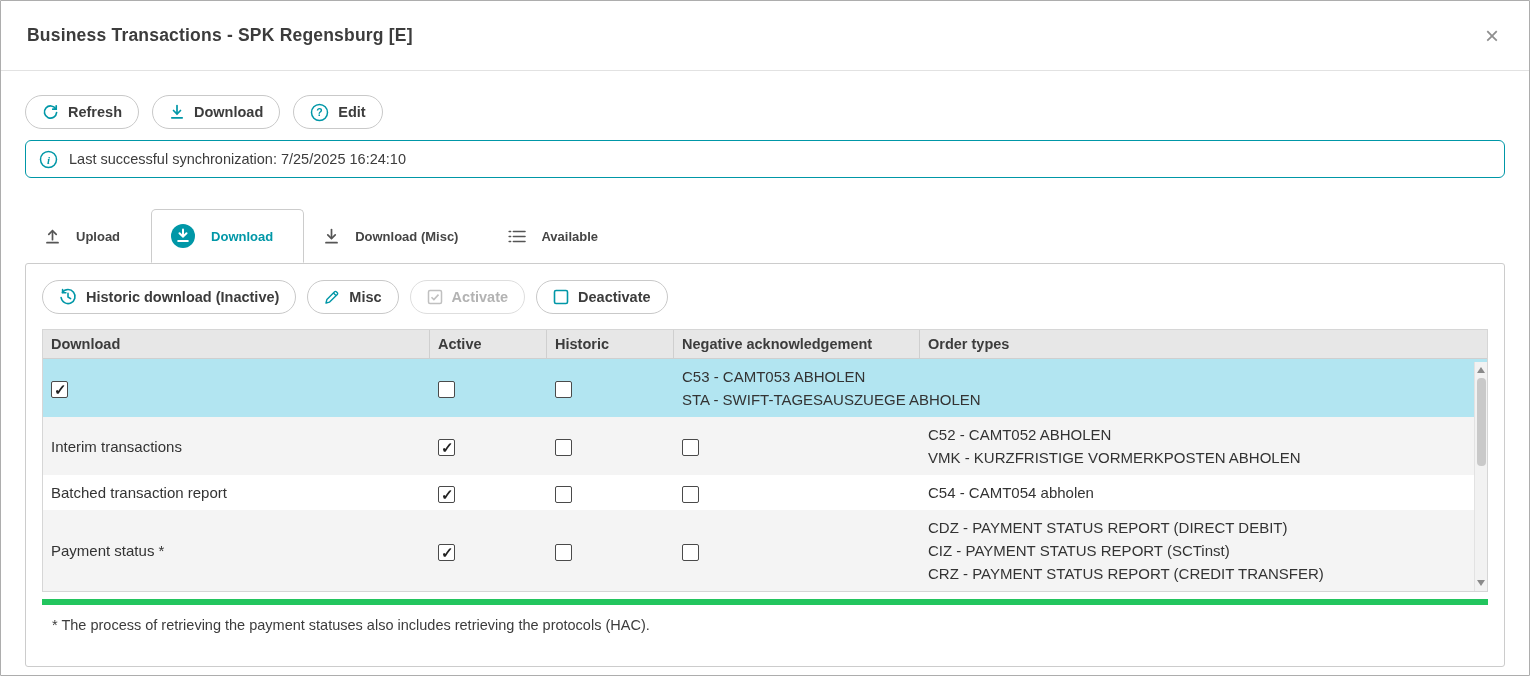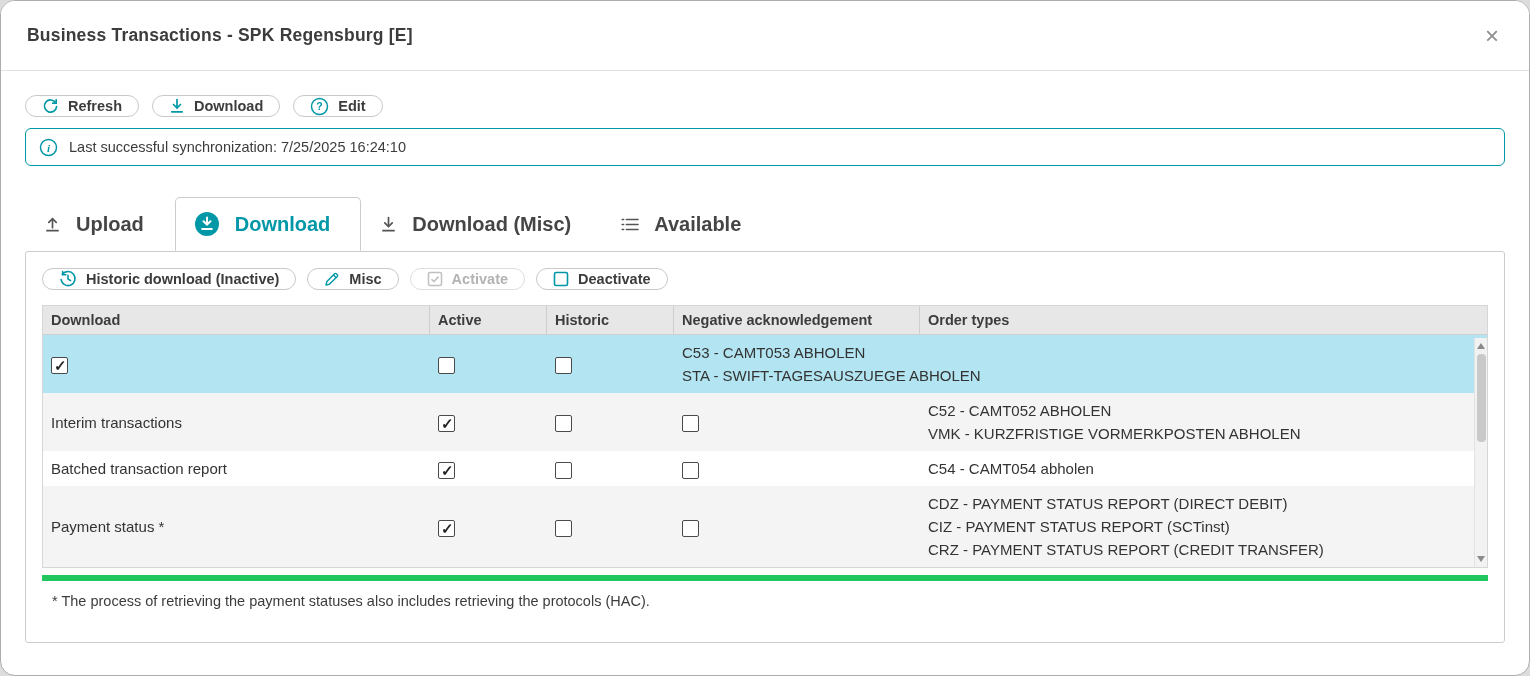--- a/index.html
+++ b/index.html
@@ -1,38 +1,38 @@
 <!DOCTYPE html>
 <html style="--accent: #0097A7; --selected-row: #B2E5F1; --header-bg: #E7E7E7; --row-alt: #F4F4F4;"><head>
 <meta charset="utf-8">
 <style>
   *{box-sizing:border-box;margin:0;padding:0}
   html,body{width:1530px;height:676px}
   body{font-family:"Liberation Sans",sans-serif;background:#dcdcdc;position:relative}
-  .window{position:absolute;inset:0;background:#fff;border:1px solid #adadad;border-radius:15px;overflow:hidden;display:flex;flex-direction:column}
+  .window{position:absolute;inset:0;background:#fff;border:1px solid #adadad;border-radius:1px;overflow:hidden;display:flex;flex-direction:column}
 
   .titlebar{height:70px;flex:0 0 70px;display:flex;align-items:center;justify-content:space-between;padding:0 26px;border-bottom:1px solid #e2e2e2;background:#fff}
   .title{font-size:17.5px;font-weight:700;color:#3c3c3c;letter-spacing:.2px}
   .close{font-size:24px;color:#8f8f8f;cursor:pointer;line-height:1;padding:2px 4px}
 
   .content{padding:24px 24px 0;flex:1}
 
   .toolbar{display:flex;gap:13px}
-  .btn{display:inline-flex;align-items:center;gap:9px;height:22px;padding:0 16px;border:1px solid #c9c9c9;border-radius:17px;background:#fff;font-size:14.5px;font-weight:700;color:#3c3c3c;font-family:inherit;cursor:pointer;white-space:nowrap}
+  .btn{display:inline-flex;align-items:center;gap:9px;height:34px;padding:0 16px;border:1px solid #c9c9c9;border-radius:17px;background:#fff;font-size:14.5px;font-weight:700;color:#3c3c3c;font-family:inherit;cursor:pointer;white-space:nowrap}
   .btn .icon{color:var(--accent,#0097A7)}
   .btn.disabled{color:#b3b3b3;border-color:#dedede;cursor:default}
   .btn.disabled .icon{color:#c0c0c0}
   .icon{display:inline-flex;align-items:center;justify-content:center}
   svg{display:block}
 
   .banner{margin-top:11px;height:38px;border:1px solid var(--accent,#0097A7);border-radius:6px;display:flex;align-items:center;gap:11px;padding:0 13px;font-size:14.5px;color:#3c3c3c;background:#fff}
   .banner .icon{color:var(--accent,#0097A7)}
 
   .tabs{display:flex;margin-top:31px;position:relative;z-index:2;align-items:stretch}
-  .tab{display:flex;align-items:center;gap:15px;height:54px;padding:0 30px 0 18px;font-size:20px;font-weight:700;color:#454545;cursor:pointer;background:transparent;border:1px solid transparent;border-bottom:none}
+  .tab{display:flex;align-items:center;gap:15px;height:54px;padding:0 30px 0 18px;font-size:13px;font-weight:700;color:#454545;cursor:pointer;background:transparent;border:1px solid transparent;border-bottom:none}
   .tab .ticon{color:#555}
   .tab.active{border:1px solid #ccc;border-bottom:1px solid #fff;border-radius:5px 5px 0 0;color:var(--accent,#0097A7);margin-bottom:-1px;background:#fff}
   .tab.active .ticon{color:var(--accent,#0097A7)}
 
   .panel{border:1px solid #ccc;border-radius:3px;padding:16px 16px 16px;position:relative;z-index:1;background:#fff;margin-bottom:16px}
   .actions{display:flex;gap:11px;margin-bottom:15px}
 
   .tablewrap{border:1px solid #d6d6d6;position:relative}
   .thead{display:grid;grid-template-columns:387px 117px 127px 246px 1fr;background:var(--header-bg,#E7E7E7);border-bottom:1px solid #cfcfcf}
   .th{padding:6px 8px;font-size:14.5px;font-weight:700;color:#3c3c3c;border-right:1px solid #cfcfcf;white-space:nowrap;overflow:hidden}

